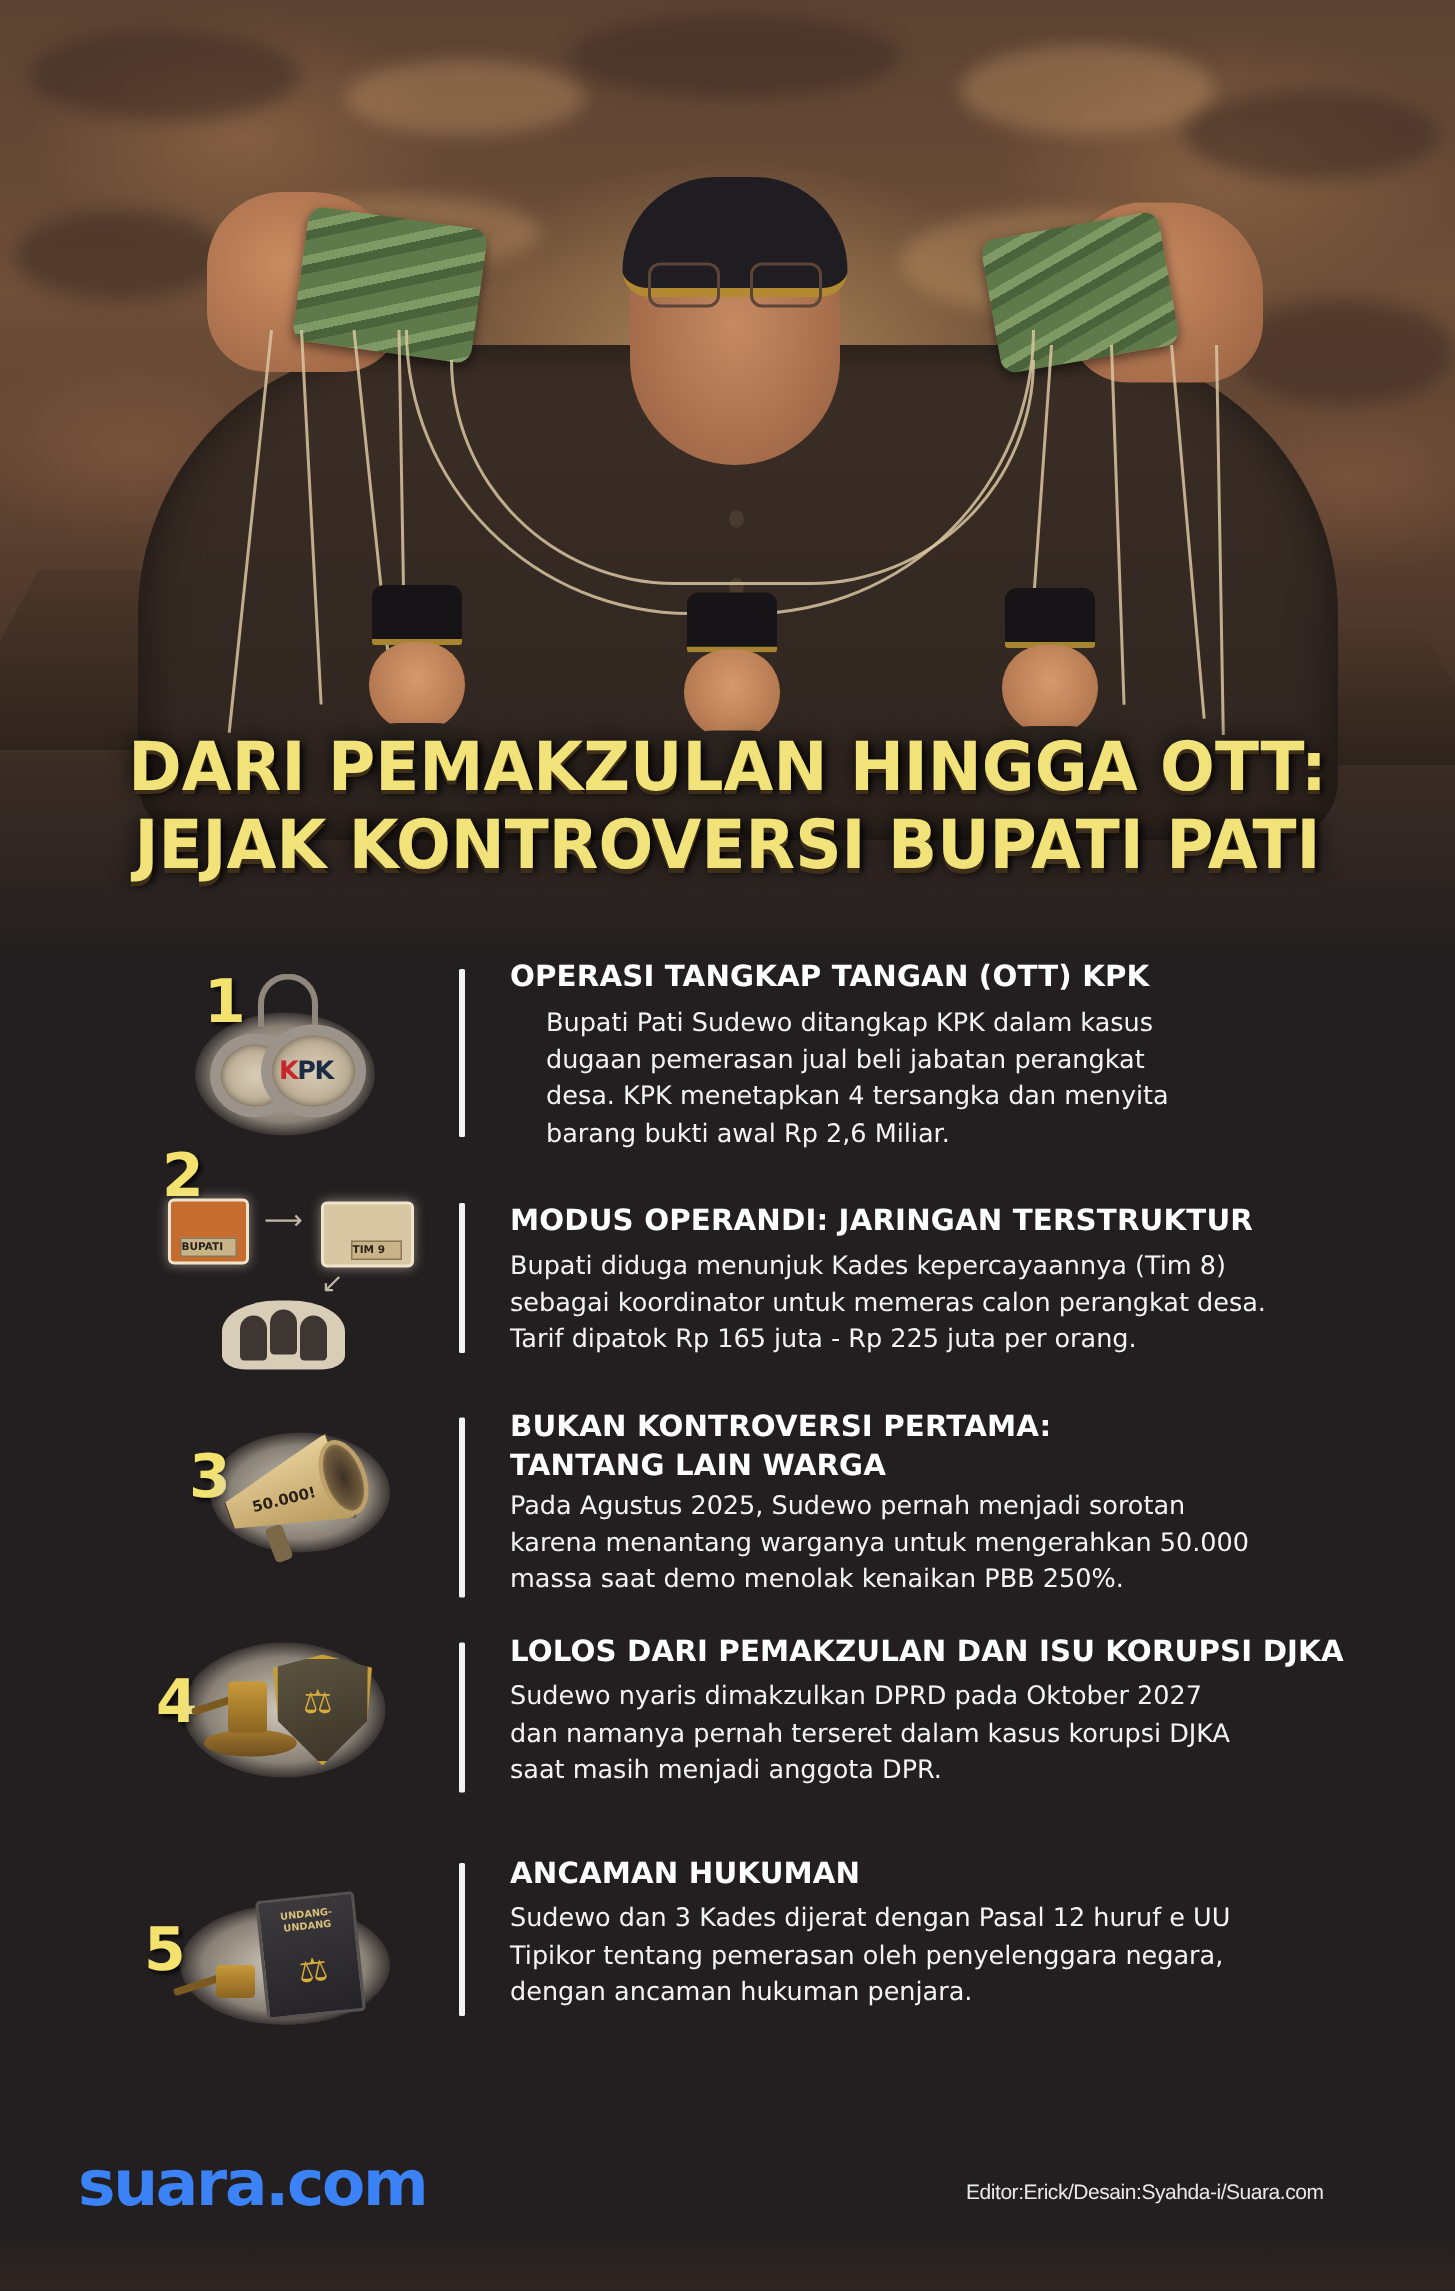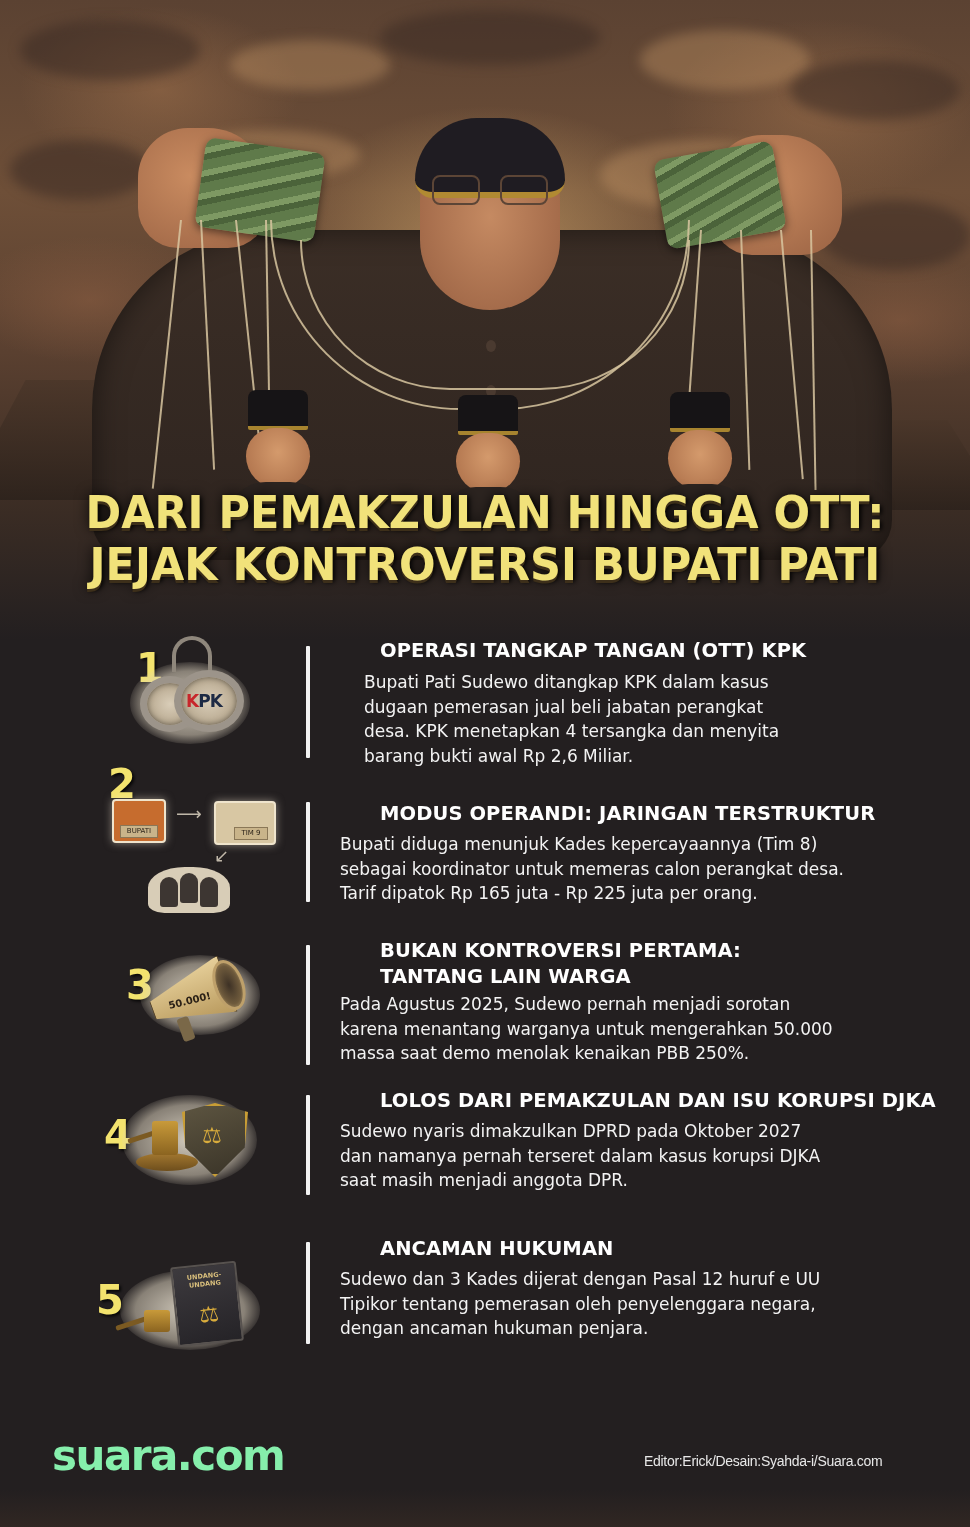--- a/index.html
+++ b/index.html
@@ -86,37 +86,37 @@
     .item { position: absolute; left: 0; width: 970px; }
     .item .num {
       position: absolute; font-family: "DejaVu Sans", sans-serif; font-weight: bold;
       color: #f3e36e; font-size: 40px; line-height: 40px;
       text-shadow: 2px 2px 3px rgba(0,0,0,0.8);
     }
     .item .icon-art { position: absolute; }
     .item .divider { position: absolute; left: 306px; width: 4px; background: #f2f2f2; border-radius: 1px; }
     .item .heading {
       position: absolute; left: 340px; font-family: "DejaVu Sans", sans-serif; font-weight: bold;
-      font-size: 19.5px; line-height: 24px; color: #ffffff; letter-spacing: 0.1px; white-space: nowrap; margin-left: 40px;
+      font-size: 19.5px; line-height: 24px; color: #ffffff; letter-spacing: 0.1px; white-space: nowrap;
     }
     .item .body {
       position: absolute; left: 340px; width: 560px; font-family: "DejaVu Sans", sans-serif;
       font-size: 17px; line-height: 24.5px; color: #f3f3f3; white-space: pre-line;
     }
 
     
     .halo { position: absolute; border-radius: 50%; background: radial-gradient(ellipse at center, rgba(240,232,215,0.85) 0%, rgba(220,210,190,0.55) 55%, rgba(0,0,0,0) 75%); }
     .cuff { position: absolute; border-radius: 50%; border: 7px solid #9c948a; background: radial-gradient(ellipse at center, #d9cdb8 0%, #b8a990 70%); box-shadow: inset 0 0 6px rgba(0,0,0,0.5); }
     .chain { position: absolute; border: 4px solid #8f877c; border-bottom: none; border-radius: 40px 40px 0 0; }
     .kpk-label { position: absolute; font-family: "DejaVu Sans", sans-serif; font-weight: bold; font-size: 17px; letter-spacing: -1px; }
     .kpk-k { color: #c7262b; }
     .kpk-pk { color: #1d2a44; }
 
     .card { position: absolute; background: #d8c7a3; border: 2px solid #efe4cc; border-radius: 4px; box-shadow: 0 0 8px rgba(240,230,210,0.5); }
-    .card .tag { position: absolute; left: 6px; right: 6px; bottom: 3px; height: 13px; background: #c9b48a; border: 1px solid #8a7757; font-size: 7px; line-height: 11px; text-align: center; color: #2a2118; font-weight: normal; font-family: "DejaVu Sans", sans-serif; }
+    .card .tag { position: absolute; left: 6px; right: 6px; bottom: 3px; height: 13px; background: #c9b48a; border: 1px solid #8a7757; font-size: 7px; line-height: 11px; color: #2a2118; font-weight: bold; font-family: "DejaVu Sans", sans-serif; }
     .arrow { position: absolute; color: #bfb7a8; font-size: 18px; line-height: 18px; }
     .group-blob { position: absolute; border-radius: 45% 45% 20% 20%; background: #d8cdb7; }
     .silhouette { position: absolute; width: 18px; height: 30px; background: #3d3632; border-radius: 9px 9px 3px 3px; }
 
     .mega-horn { position: absolute; background: linear-gradient(180deg, #e6cf99, #b99a5e); clip-path: polygon(0 35%, 100% 0, 100% 100%, 0 65%); border: 1px solid #5a4526; }
     .mega-bell { position: absolute; border-radius: 50%; background: radial-gradient(ellipse at center, #3d3125 0%, #6e5a3c 60%, #c9ad74 100%); border: 3px solid #bea06a; }
     .mega-grip { position: absolute; background: #7a6848; border-radius: 3px; }
     .mega-text { position: absolute; font-family: "DejaVu Sans", sans-serif; font-weight: bold; font-size: 10px; color: #2a2016; transform: rotate(-14deg); white-space: nowrap; }
 
     .shield { position: absolute; background: linear-gradient(160deg, #5c5440, #3a3428); border: 3px solid #c89d35; clip-path: polygon(50% 0, 100% 12%, 95% 60%, 50% 100%, 5% 60%, 0 12%); }
@@ -124,21 +124,21 @@
     .gavel-head { position: absolute; background: linear-gradient(180deg, #c89a3a, #8b6420); border-radius: 3px; }
     .gavel-handle { position: absolute; background: #7b5a22; border-radius: 2px; transform-origin: left center; }
     .gavel-base { position: absolute; background: linear-gradient(180deg, #a37830, #6e4e1c); border-radius: 50%; }
 
     .book { position: absolute; background: linear-gradient(170deg, #3d3a3e, #252327); border: 2px solid #57524f; border-radius: 3px; }
     .book-title { position: absolute; font-family: "DejaVu Sans", sans-serif; font-size: 6.5px; line-height: 8px; color: #d9bf7c; text-align: center; font-weight: bold; }
 
     
     .logo {
       position: absolute; left: 52px; top: 1432px; font-family: "DejaVu Sans", sans-serif;
-      font-weight: bold; font-size: 42px; line-height: 48px; color: #86efac; letter-spacing: -1.5px;
+      font-weight: bold; font-size: 42px; line-height: 48px; color: #3b82f6; letter-spacing: -1.5px;
     }
     .credit {
       position: absolute; left: 644px; top: 1452px; font-family: "Liberation Sans", sans-serif;
       font-size: 14px; line-height: 18px; color: #e8e8e8; letter-spacing: -0.3px; text-align: right;
     }
     .bottom-fade { position: absolute; left: 0; top: 1490px; width: 970px; height: 37px; background: linear-gradient(180deg, rgba(35,31,32,0), rgba(58,44,36,0.6)); }
   </style>
 </head>
 <body>
 
@@ -201,21 +201,21 @@
 
 <div class="title">
   <div>DARI PEMAKZULAN HINGGA OTT:</div>
   <div>JEJAK KONTROVERSI BUPATI PATI</div>
 </div>
 
 <div class="items">
 
   <div class="item" style="top:0;">
     <div class="num" style="left:136px;top:18px;">1</div>
-    <div class="icon-art" style="left:130px;top:4px;width:130px;height:110px;">
+    <div class="icon-art" style="left:130px;top:17px;width:130px;height:110px;">
       <div class="halo" style="left:0;top:28px;width:120px;height:82px;"></div>
       <div class="chain" style="left:42px;top:2px;width:40px;height:36px;"></div>
       <div class="cuff" style="left:10px;top:42px;width:60px;height:56px;"></div>
       <div class="cuff" style="left:44px;top:36px;width:70px;height:62px;"></div>
       <div class="kpk-label" style="left:56px;top:57px;"><span class="kpk-k">K</span><span class="kpk-pk">PK</span></div>
     </div>
     <div class="divider" style="top:16px;height:112px;"></div>
     <div class="heading" style="top:9px;">OPERASI TANGKAP TANGAN (OTT) KPK</div>
     <div class="body" style="top:40px;margin-left:24px;">Bupati Pati Sudewo ditangkap KPK dalam kasus
 dugaan pemerasan jual beli jabatan perangkat

